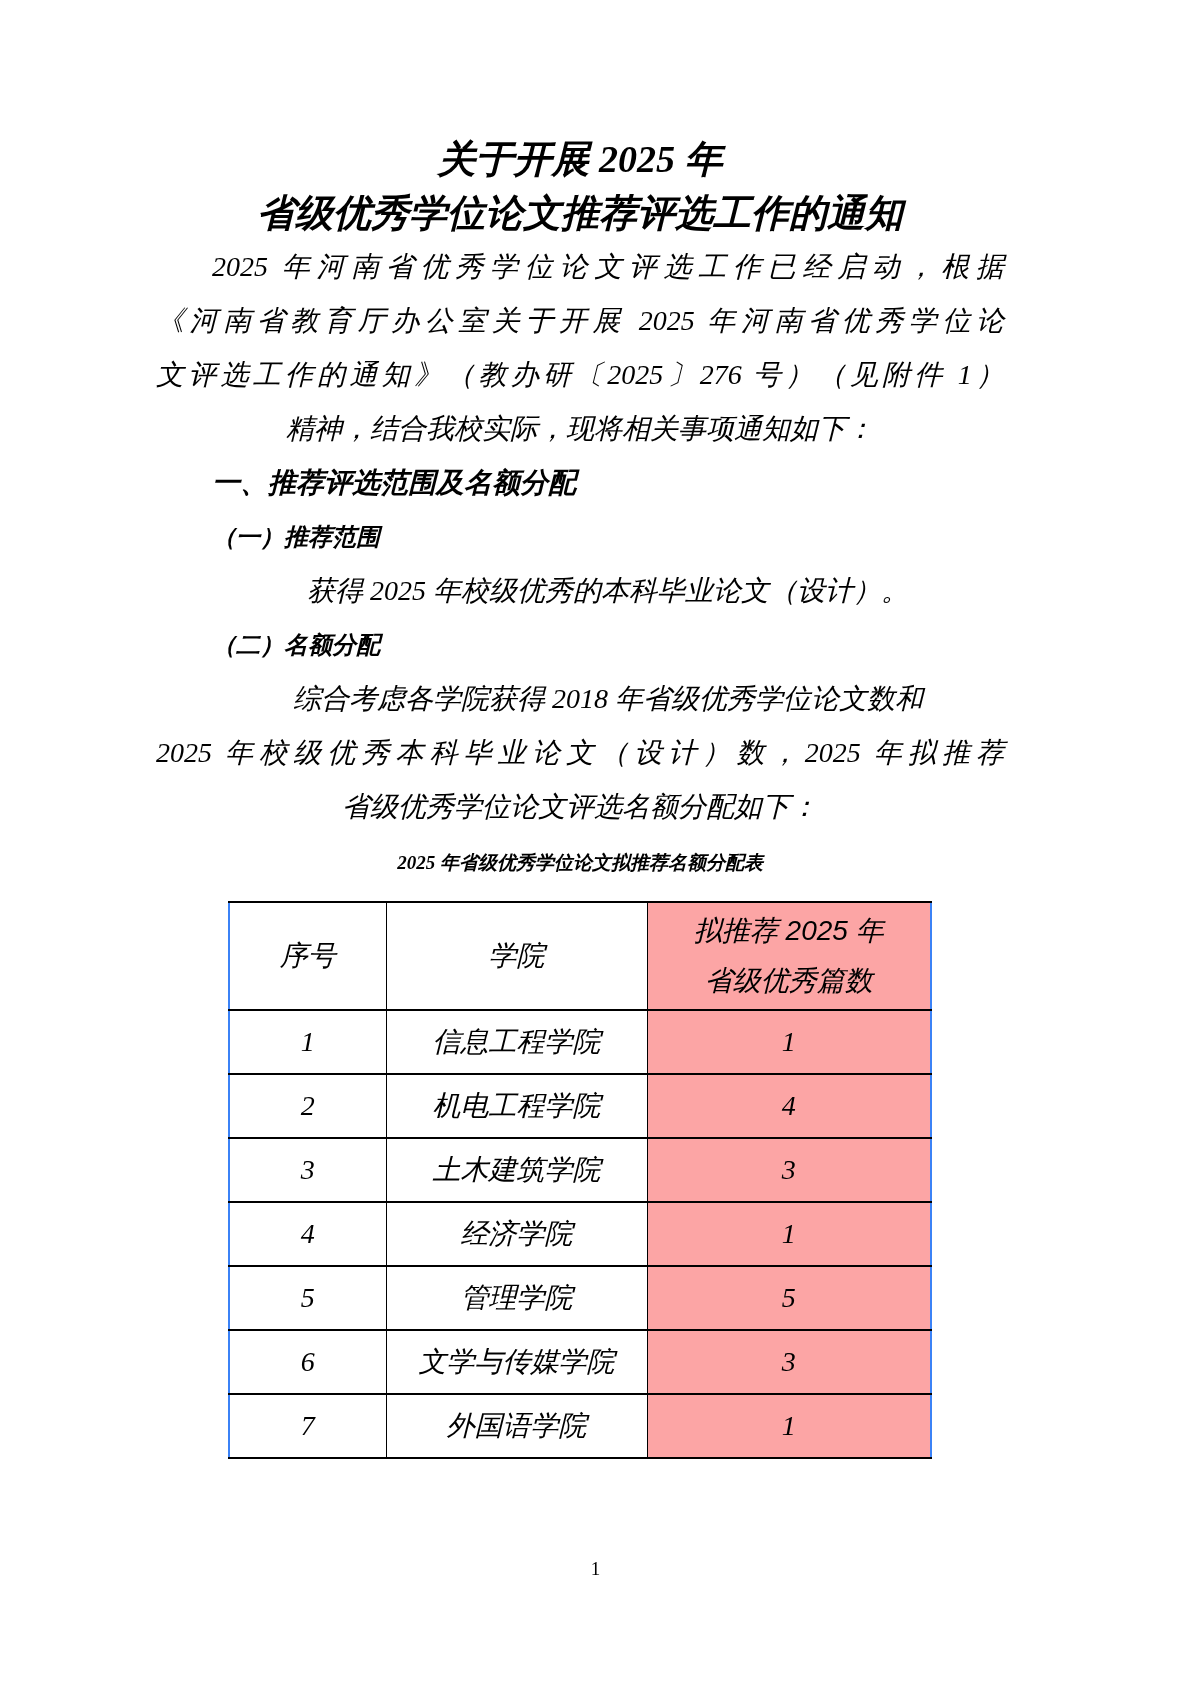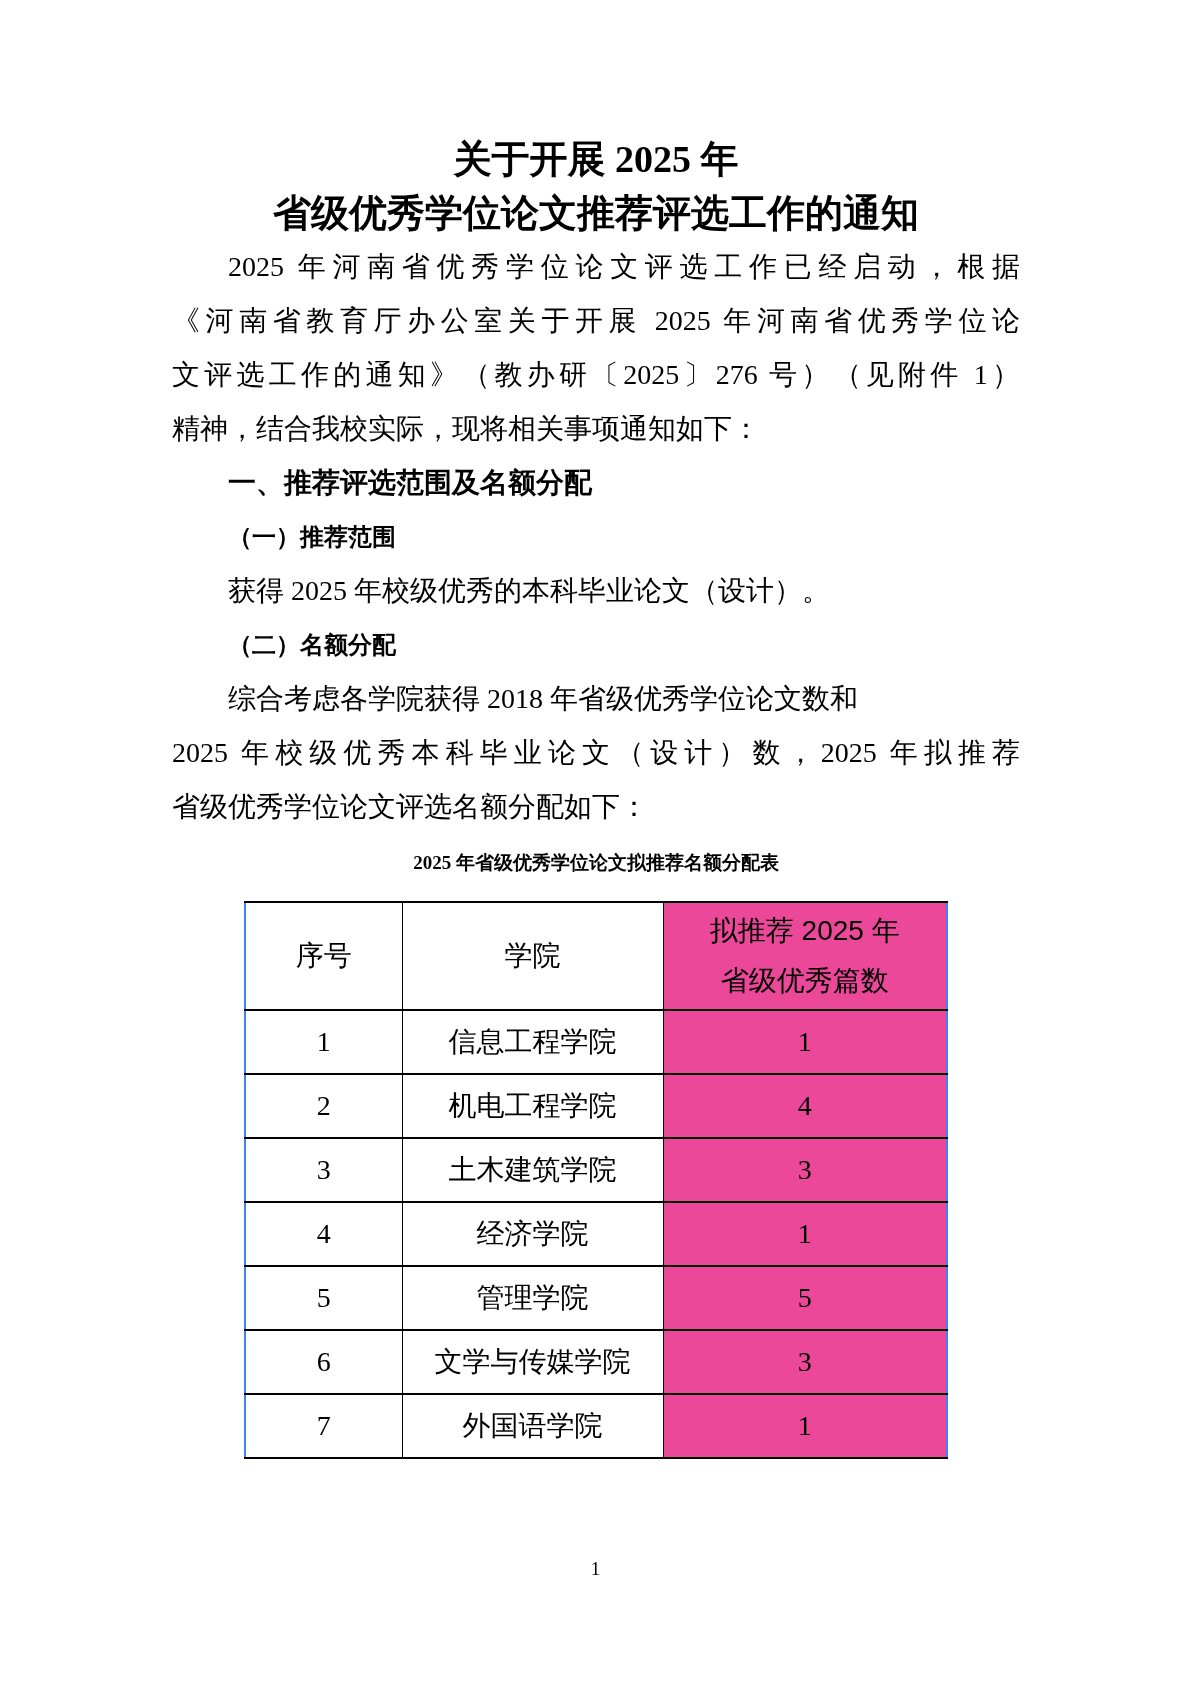--- a/index.html
+++ b/index.html
@@ -10,33 +10,33 @@
     font-family: "Liberation Serif", "DejaVu Serif", serif;
     color: #000000;
     overflow: hidden;
   }
   .page {
     position: absolute; inset: 0;
     background: #ffffff;
   }
   .content {
     position: absolute;
-    left: 172px; top: 132px; width: 848px;
+    left: 156px; top: 132px; width: 848px; font-style: italic;
   }
   .doc-title {
     text-align: center;
     font-weight: bold;
     font-size: 38px;
     line-height: 54px;
     font-family: "Liberation Serif", "DejaVu Serif", serif;
   }
   .line {
     font-size: 28px;
     line-height: 54px;
-    text-align: left;
+    text-align: center;
   }
   .line.fill {
     text-align: justify;
     text-align-last: justify;
     text-justify: inter-character;
   }
   .line.indent { text-indent: 56px; }
   .salutation {
     font-size: 29px;
     line-height: 54px;
@@ -78,21 +78,21 @@
     vertical-align: middle;
     font-weight: normal;
     padding: 0;
   }
   table.quota th {
     height: 108px;
     font-size: 28px;
     font-family: "Liberation Sans", "DejaVu Sans", sans-serif;
   }
   table.quota td { height: 64px; font-size: 28px; }
-  table.quota .shaded { background: #ec4899; }
+  table.quota .shaded { background: #fca5a5; }
   .hdr-line { line-height: 50px; }
   td.num-cell { font-family: "Liberation Serif", "DejaVu Serif", serif; }
   .footer-pagenum {
     position: absolute;
     left: 0; right: 0; top: 1558px;
     text-align: center;
     font-size: 19px;
     font-family: "Liberation Serif", "DejaVu Serif", serif;
   }
 </style>

